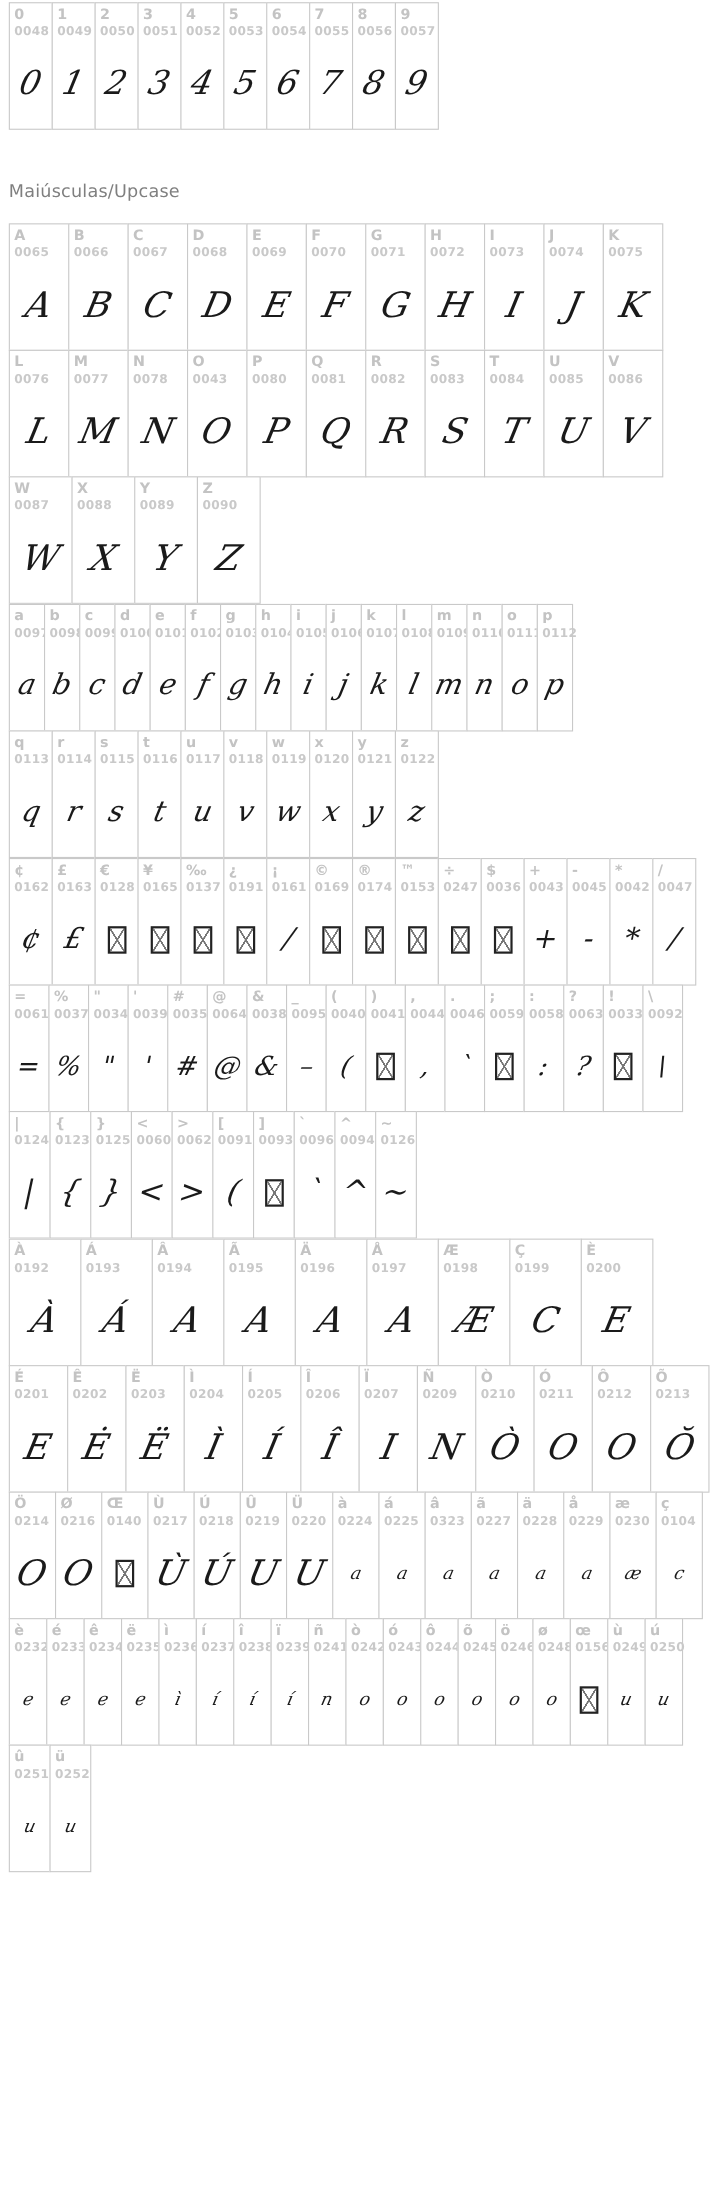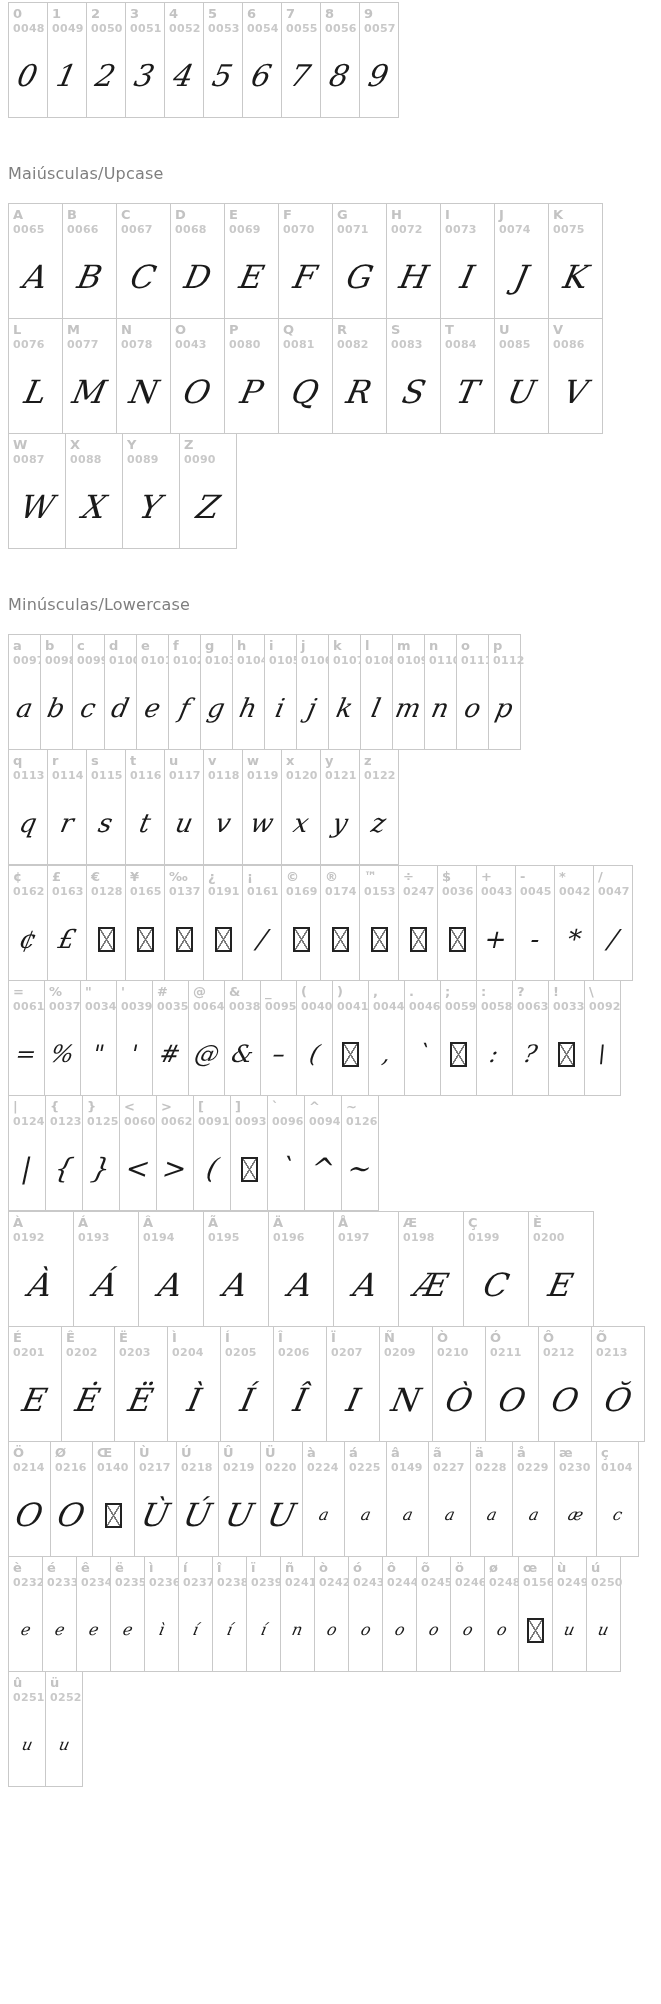--- a/index.html
+++ b/index.html
@@ -296,21 +296,20 @@
             <div class="cell-label">Z</div>
             <div class="cell-code">0090</div>
             <div class="glyph-area">
               <span class="glyph" style="font-size: 32px;">Z</span>
             </div>
           </div>
         </div>
       </div>
   </div>
   <div class="section">
-    <h2>Minúsculas/Lowercase</h2>
     <div class="glyph-table">
         <div class="glyph-row">
           <div class="cell" style="width: 33px;">
             <div class="cell-label">a</div>
             <div class="cell-code">0097</div>
             <div class="glyph-area">
               <span class="glyph" style="font-size: 26px;">a</span>
             </div>
           </div>
           <div class="cell" style="width: 33px;">
@@ -1016,21 +1015,21 @@
           </div>
           <div class="cell" style="width: 43px;">
             <div class="cell-label">á</div>
             <div class="cell-code">0225</div>
             <div class="glyph-area">
               <span class="glyph" style="font-size: 16px;">a</span>
             </div>
           </div>
           <div class="cell" style="width: 43px;">
             <div class="cell-label">â</div>
-            <div class="cell-code">0149</div>
+            <div class="cell-code">0323</div>
             <div class="glyph-area">
               <span class="glyph" style="font-size: 16px;">a</span>
             </div>
           </div>
           <div class="cell" style="width: 43px;">
             <div class="cell-label">ã</div>
             <div class="cell-code">0227</div>
             <div class="glyph-area">
               <span class="glyph" style="font-size: 16px;">a</span>
             </div>

